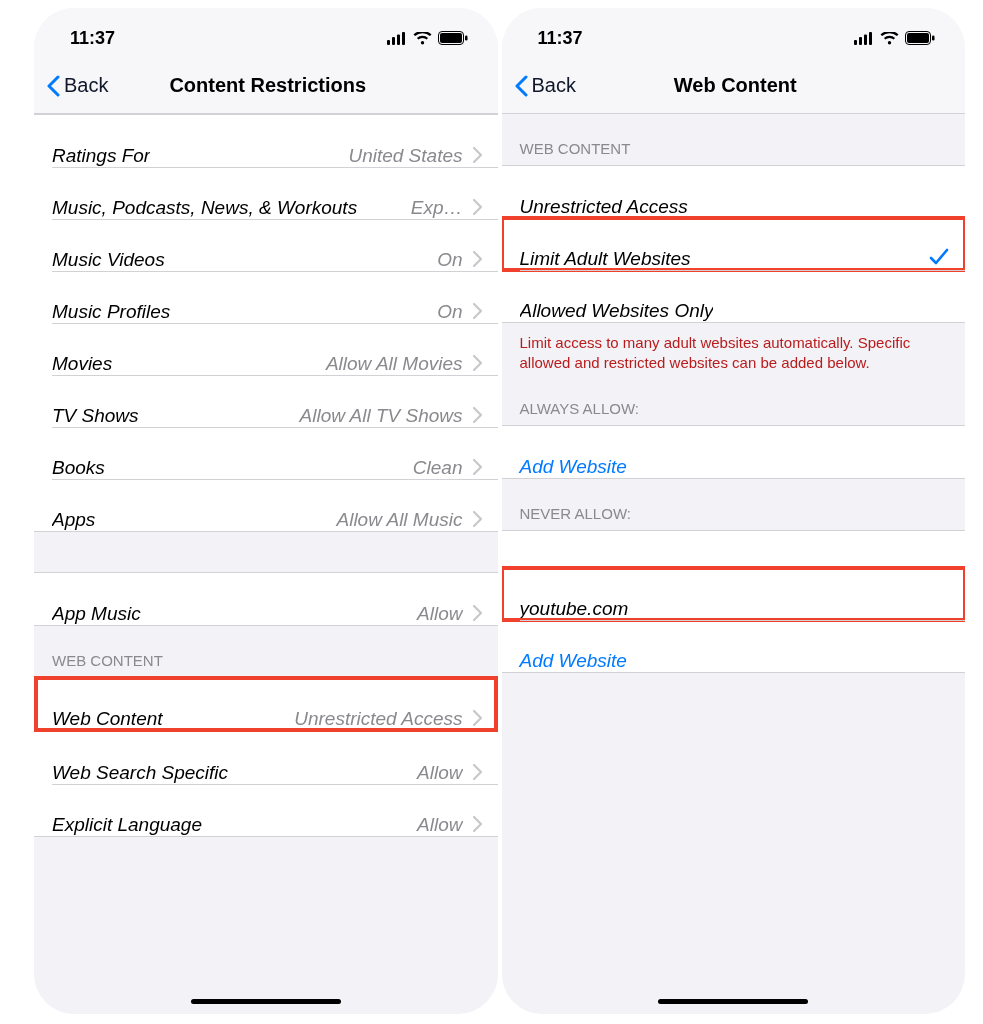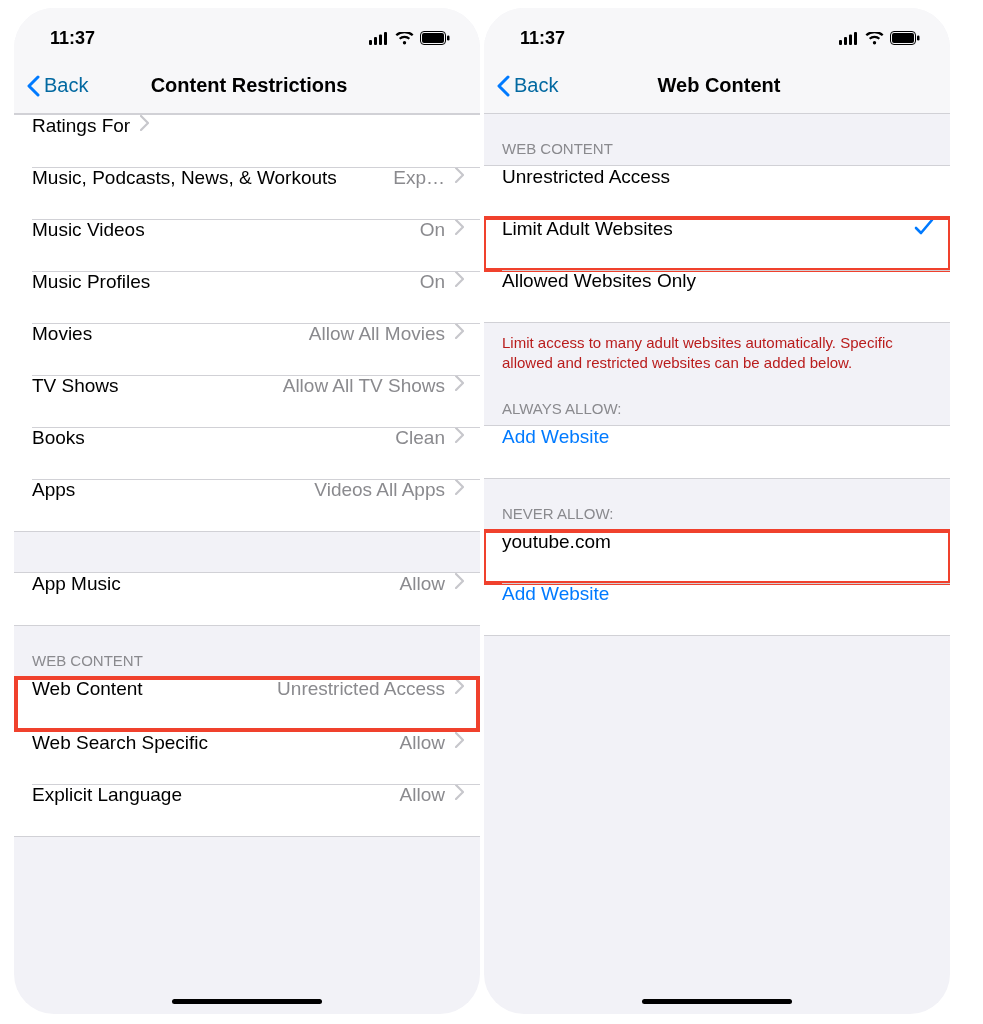--- a/index.html
+++ b/index.html
@@ -8,21 +8,21 @@
     padding: 0;
     font-family: -apple-system, BlinkMacSystemFont, "Helvetica Neue", Arial, sans-serif;
     background: #fff;
     width: 983px;
     height: 1024px;
     position: relative;
   }
   .container {
     display: flex;
     gap: 4px;
-    padding: 8px 18px 0 14px;
+    padding: 8px 18px 0 34px;
   }
   .phone {
     width: 466px;
     height: 1006px;
     background: #f2f2f7;
     border-radius: 40px;
     overflow: hidden;
     position: relative;
     display: flex;
     flex-direction: column;
@@ -51,21 +51,21 @@
     display: flex;
     align-items: center;
     padding: 0 12px;
     background: #f7f7f9;
     border-bottom: 1px solid #d1d1d6;
     position: relative;
   }
   .back-btn {
     display: flex;
     align-items: center;
-    color: #0369a1;
+    color: #0f172a;
     font-size: 20px;
     gap: 4px;
     z-index: 2;
   }
   .nav-title {
     position: absolute;
     left: 4px; right: 0;
     text-align: center;
     font-size: 20px;
     font-weight: 600;
@@ -89,24 +89,25 @@
     padding: 10px 18px 0 18px;
     line-height: 1.35;
   }
   .cell-group {
     background: #fff;
     border-top: 1px solid #d1d1d6;
     border-bottom: 1px solid #d1d1d6;
   }
   .cell {
     display: flex;
-    align-items: flex-start;
+    align-items: flex-end;
     min-height: 52px;
     padding: 0 16px 0 18px;
     position: relative;
+    font-style: italic;
   }
   .cell + .cell::before {
     content: "";
     position: absolute;
     left: 18px; right: 0; top: 0;
     height: 1px;
     background: #d1d1d6;
   }
   .cell-label {
     flex: 0 1 auto;
@@ -187,20 +188,21 @@
           </svg>
         <span>Back</span>
       </div>
       <div class="nav-title">Content Restrictions</div>
     </div>
 
     <div class="content">
       <div class="cell-group">
         <div class="cell">
           <span class="cell-label">Ratings For</span>
+          <span class="cell-value">United States</span>
           <span class="chevron"><svg width="9" height="16" viewBox="0 0 9 16">
                 <path d="M1 1 L8 8 L1 15" stroke="#c7c7cc" stroke-width="2.2" fill="none" stroke-linecap="round" stroke-linejoin="round"></path>
               </svg></span>
         </div>
         <div class="cell">
           <span class="cell-label" style="flex:1 1 auto; min-width:0;">Music, Podcasts, News, &amp; Workouts</span>
           <span class="cell-value" style="flex:0 0 auto;">Exp…</span>
           <span class="chevron"><svg width="9" height="16" viewBox="0 0 9 16">
                 <path d="M1 1 L8 8 L1 15" stroke="#c7c7cc" stroke-width="2.2" fill="none" stroke-linecap="round" stroke-linejoin="round"></path>
               </svg></span>
@@ -235,21 +237,21 @@
         </div>
         <div class="cell">
           <span class="cell-label">Books</span>
           <span class="cell-value">Clean</span>
           <span class="chevron"><svg width="9" height="16" viewBox="0 0 9 16">
                 <path d="M1 1 L8 8 L1 15" stroke="#c7c7cc" stroke-width="2.2" fill="none" stroke-linecap="round" stroke-linejoin="round"></path>
               </svg></span>
         </div>
         <div class="cell">
           <span class="cell-label">Apps</span>
-          <span class="cell-value">Videos All Apps</span>
+          <span class="cell-value">Allow All Music</span>
           <span class="chevron"><svg width="9" height="16" viewBox="0 0 9 16">
                 <path d="M1 1 L8 8 L1 15" stroke="#c7c7cc" stroke-width="2.2" fill="none" stroke-linecap="round" stroke-linejoin="round"></path>
               </svg></span>
         </div>
       </div>
 
       <div style="height:40px"></div>
 
       <div class="cell-group">
         <div class="cell">
@@ -344,21 +346,21 @@
 
       <div class="section-header">ALWAYS ALLOW:</div>
       <div class="cell-group">
         <div class="cell">
           <span class="cell-link">Add Website</span>
         </div>
       </div>
 
       <div class="section-header">NEVER ALLOW:</div>
       <div class="cell-group" style="position:relative;">
-        <div class="cell" style="position:relative;">
+        <div class="cell" style="position:relative;margin-top:37px;">
           <span class="cell-label">youtube.com</span>
           <div class="highlight-red" style="left:-2px;right:-2px;top:-2px;bottom:-2px;"></div>
         </div>
         <div class="cell">
           <span class="cell-link">Add Website</span>
         </div>
       </div>
     </div>
     <div class="home-indicator"></div>
   </div>

